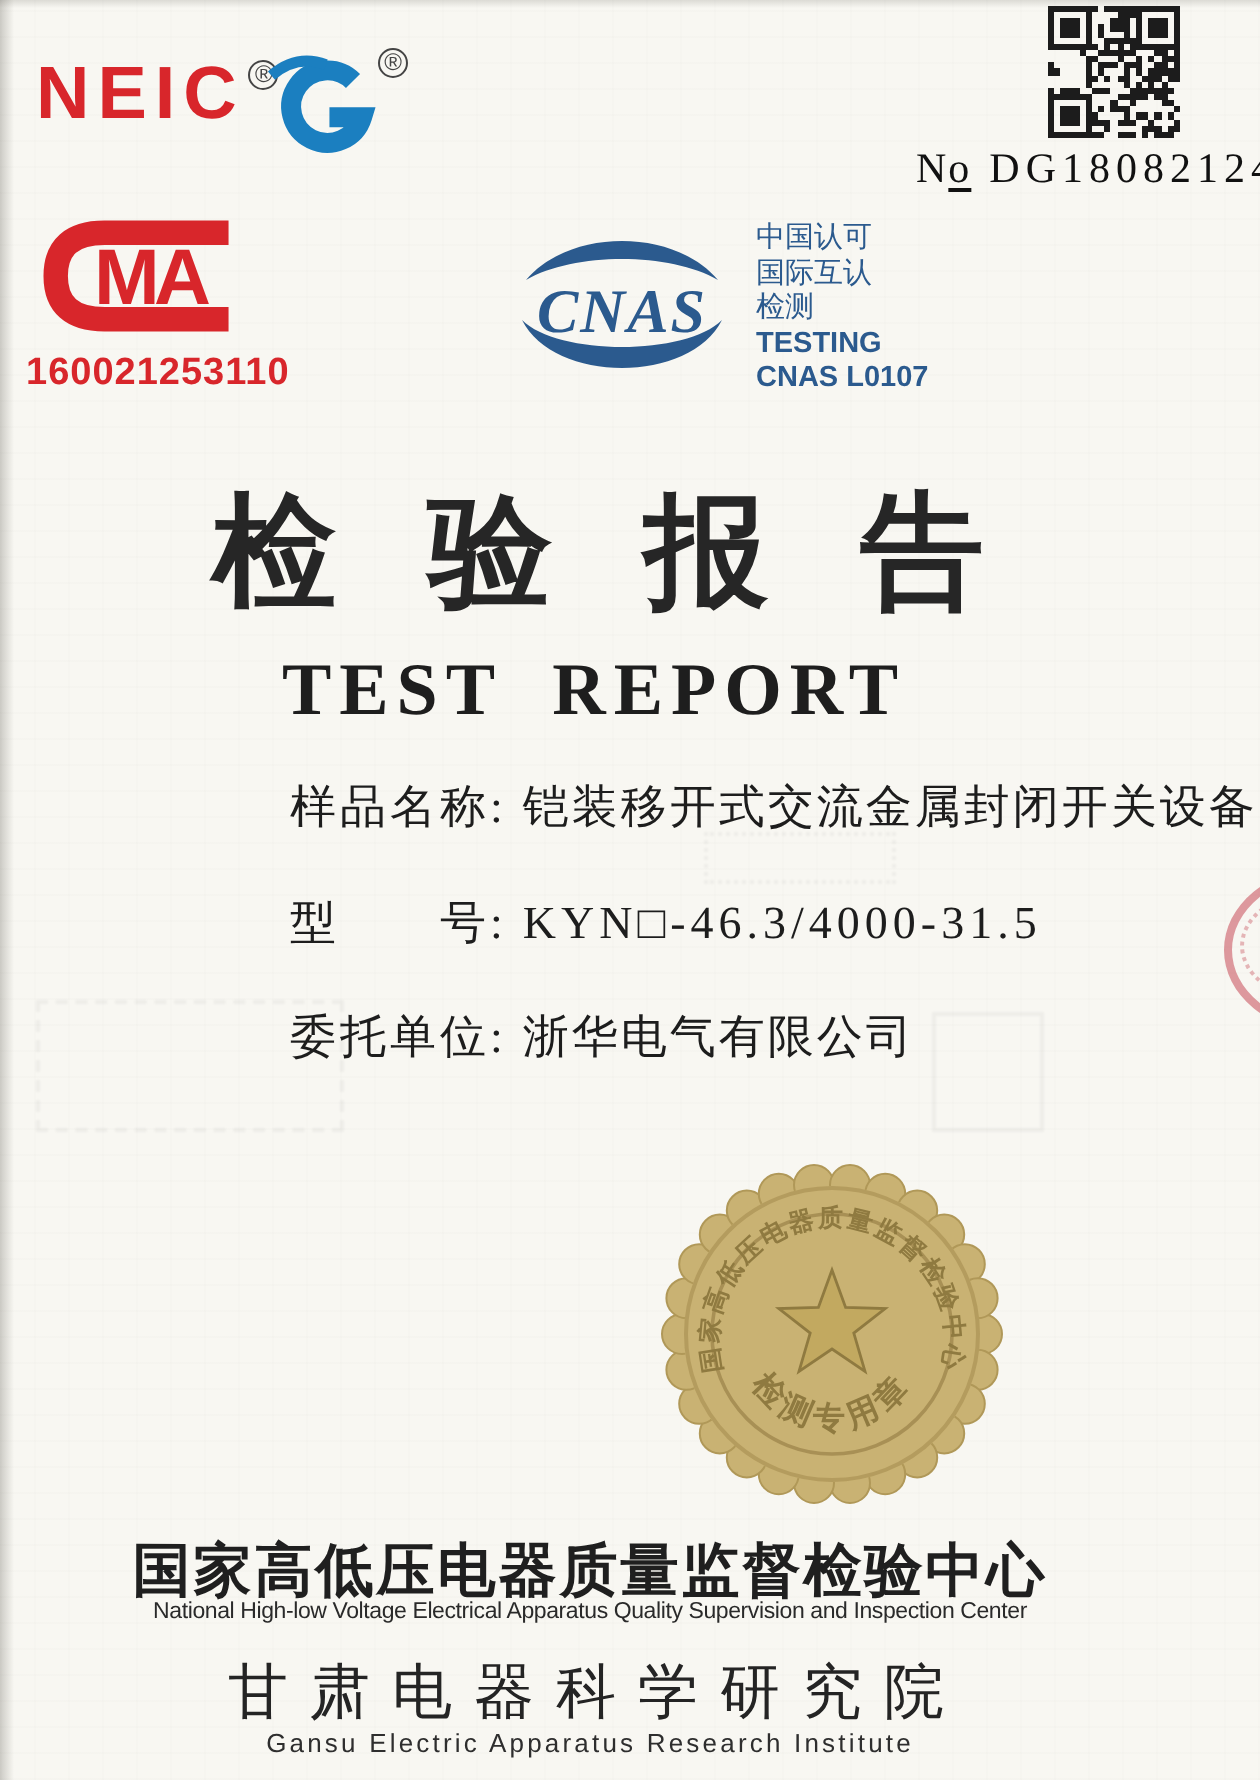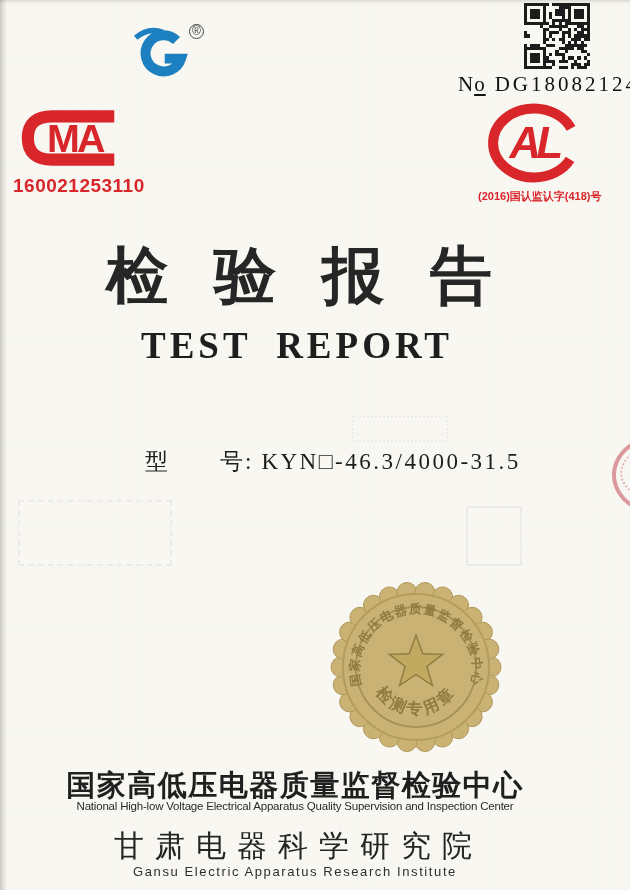--- a/index.html
+++ b/index.html
@@ -90,20 +90,21 @@
   .inst-en{position:absolute;top:864px;left:0;width:100%;text-align:center;
     font-size:13px;color:#2e2e2e;letter-spacing:1.6px;transform:translateX(-20px);}
 </style>
 </head>
 <body style="--red: #d8262b; --navy: #2b5a8e; --gold: #c9b273; --gold_dark: #8f7a40;">
 
 <div class="page">
   <div class="edge-shade"></div>
   <div class="edge-shade-top"></div>
 
+  <div class="brand-neic"><span>NEIC</span><span class="reg">®</span></div>
 
   <div class="brand-g">
     <svg width="58" height="58" viewBox="0 0 64 64">
       <path d="M48,16 A20,20 0 1 0 53,36 L35,36" fill="none" stroke="currentColor" stroke-width="11"></path>
       <path d="M3,13 Q17,1 33,7" fill="none" stroke="currentColor" stroke-width="6"></path>
     </svg><span class="reg">®</span>
   </div>
 
   <div class="qr">
       <i style="grid-row:1;grid-column:1"></i>
@@ -351,33 +352,42 @@
 
   <div class="acc cma">
     <svg width="114" height="62" viewBox="0 0 114 66">
       <path d="M102,10 H36 Q10,10 10,33 Q10,56 36,56 H102" fill="none" stroke="var(--red,#d8262b)" stroke-width="13"></path>
       <text x="60" y="48" text-anchor="middle" font-family="Liberation Sans,sans-serif" font-weight="bold" font-size="42" letter-spacing="-3" fill="var(--red,#d8262b)">MA</text>
     </svg>
     <div class="cma-number">160021253110</div>
   </div>
 
 
-
-  <div class="acc cal">
-    <svg width="104" height="80" viewBox="0 0 104 88">
-      <ellipse cx="52" cy="44" rx="45" ry="38" fill="none" stroke="var(--red,#d8262b)" stroke-width="11" stroke-dasharray="225 40" stroke-dashoffset="246"></ellipse>
-      <text x="52" y="60" text-anchor="middle" font-family="Liberation Sans,sans-serif" font-weight="bold" font-style="italic" font-size="48" letter-spacing="-5" fill="var(--red,#d8262b)">AL</text>
+  <div class="acc cnas">
+    <svg width="112" height="82" viewBox="0 0 112 82">
+      <path d="M8,28 C30,2 82,2 104,28 C80,14 32,14 8,28 Z" fill="currentColor"></path>
+      <path d="M6,48 C22,80 90,80 106,48 C88,66 24,66 6,48 Z" fill="currentColor"></path>
+      <text x="56" y="54" text-anchor="middle" font-family="Liberation Serif,serif" font-weight="bold" font-style="italic" font-size="31" letter-spacing="1" fill="currentColor">CNAS</text>
     </svg>
-    <div class="cal-approval">(2016)国认监认字(418)号</div>
   </div>
+  <div class="acc cnas-text">
+    <div>中国认可</div>
+    <div>国际互认</div>
+    <div>检测</div>
+    <div class="b">TESTING</div>
+    <div class="b">CNAS L0107</div>
+  </div>
+
 
   <div class="title-zh">检验报告</div>
   <div class="title-en">TEST REPORT</div>
 
+  <div class="field field-1"><span class="lbl">样品名称:</span><span class="val">铠装移开式交流金属封闭开关设备</span></div>
   <div class="field field-2"><span class="lbl">型　　号:</span><span class="val">KYN□-46.3/4000-31.5</span></div>
+  <div class="field field-3"><span class="lbl">委托单位:</span><span class="val">浙华电气有限公司</span></div>
 
   <div class="seal">
     <svg width="172" height="172" viewBox="-86 -86 172 172">
       <g id="scallops">
           <circle cx="75.0" cy="0.0" r="10" fill="var(--gold,#c9b273)" stroke="#b09858" stroke-width="1"></circle>
           <circle cx="72.8" cy="17.9" r="10" fill="var(--gold,#c9b273)" stroke="#b09858" stroke-width="1"></circle>
           <circle cx="66.4" cy="34.9" r="10" fill="var(--gold,#c9b273)" stroke="#b09858" stroke-width="1"></circle>
           <circle cx="56.1" cy="49.7" r="10" fill="var(--gold,#c9b273)" stroke="#b09858" stroke-width="1"></circle>
           <circle cx="42.6" cy="61.7" r="10" fill="var(--gold,#c9b273)" stroke="#b09858" stroke-width="1"></circle>
           <circle cx="26.6" cy="70.1" r="10" fill="var(--gold,#c9b273)" stroke="#b09858" stroke-width="1"></circle>

